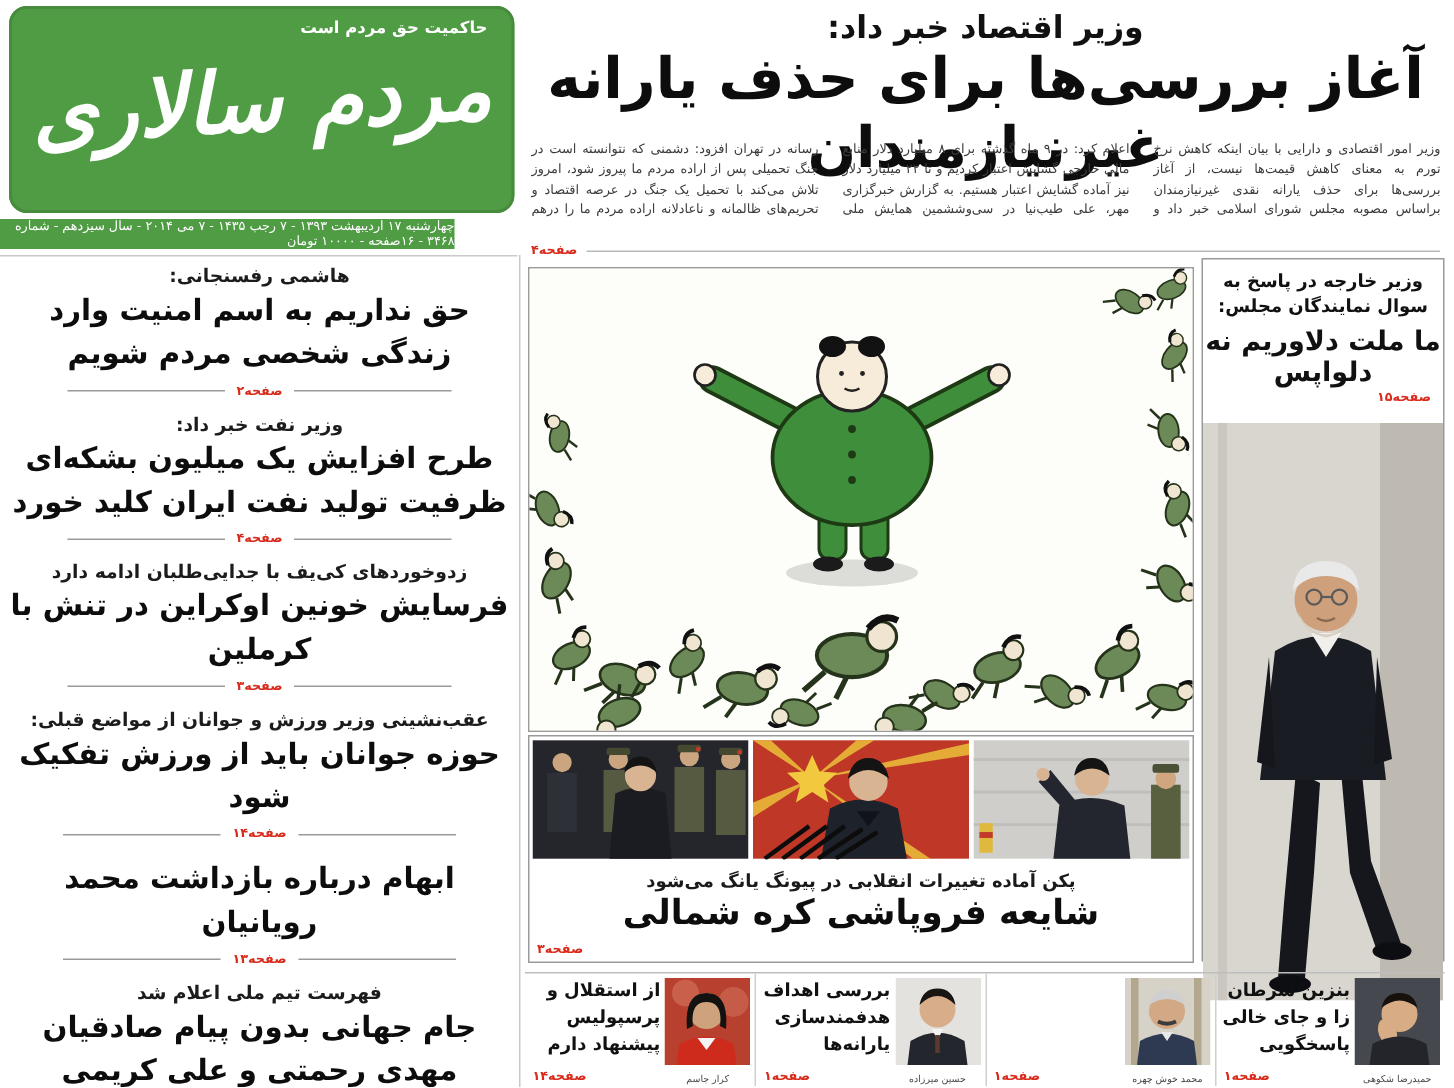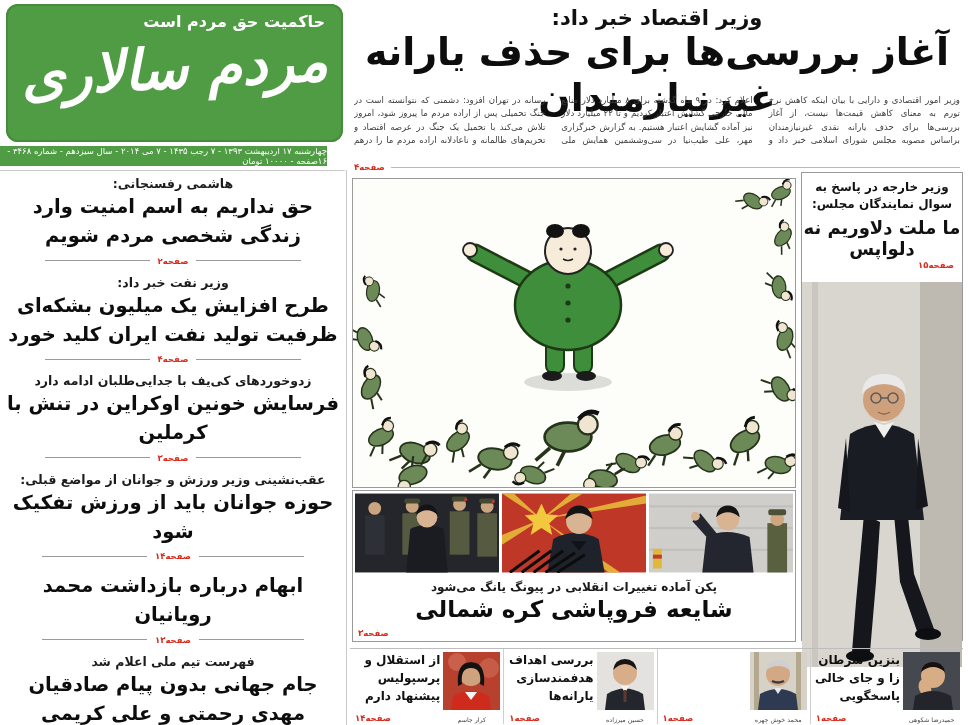--- a/index.html
+++ b/index.html
@@ -3,24 +3,24 @@
 <meta charset="utf-8">
 <style>
   html,body{margin:0;padding:0;background:#ffffff;}
   .page{position:relative;width:969px;height:725px;background:#ffffff;
         font-family:"DejaVu Sans",sans-serif;direction:rtl;overflow:hidden;color:#111;}
   .abs{position:absolute;}
 
   
   .masthead{left:6px;top:4px;width:337px;height:138px;background:#4f9c44;
             border-radius:12px;box-shadow:inset 0 0 0 2px #478c3d;}
-  .masthead-slogan{position:absolute;top:8px;right:18px;color:#fff;font-size:16px;font-weight:bold;}
+  .masthead-slogan{position:absolute;top:8px;right:18px;color:#fff;font-size:11px;font-weight:bold;}
   .masthead-title{position:absolute;top:26px;left:0;right:0;text-align:center;color:#fff;
                   font-size:56px;font-weight:bold;font-style:italic;transform:rotate(-3deg);line-height:1.4;}
-  .dateline{left:0;top:146px;width:327px;height:20px;background:#4f9c44;color:#fff;
+  .dateline{left:0;top:146px;width:303px;height:20px;background:#4f9c44;color:#fff;
             font-size:8.5px;display:flex;align-items:center;justify-content:center;}
   .v-sep{left:346px;top:170px;width:1px;height:555px;background:#c9c9c9;}
   .lc-topline{left:0;top:170px;width:345px;height:1px;background:#c9c9c9;}
 
   
   .lead-kicker{left:352px;top:6px;width:610px;text-align:center;font-size:21px;font-weight:bold;}
   .lead-headline{left:350px;top:30px;width:614px;text-align:center;font-size:38px;font-weight:bold;
                  letter-spacing:-1px;color:#0d0d0d;line-height:1.2;}
   .lead-body{left:354px;top:94px;width:606px;height:64px;column-count:3;column-gap:16px;
              font-size:8.6px;line-height:1.55;text-align:justify;color:#3c3c3c;overflow:hidden;}

